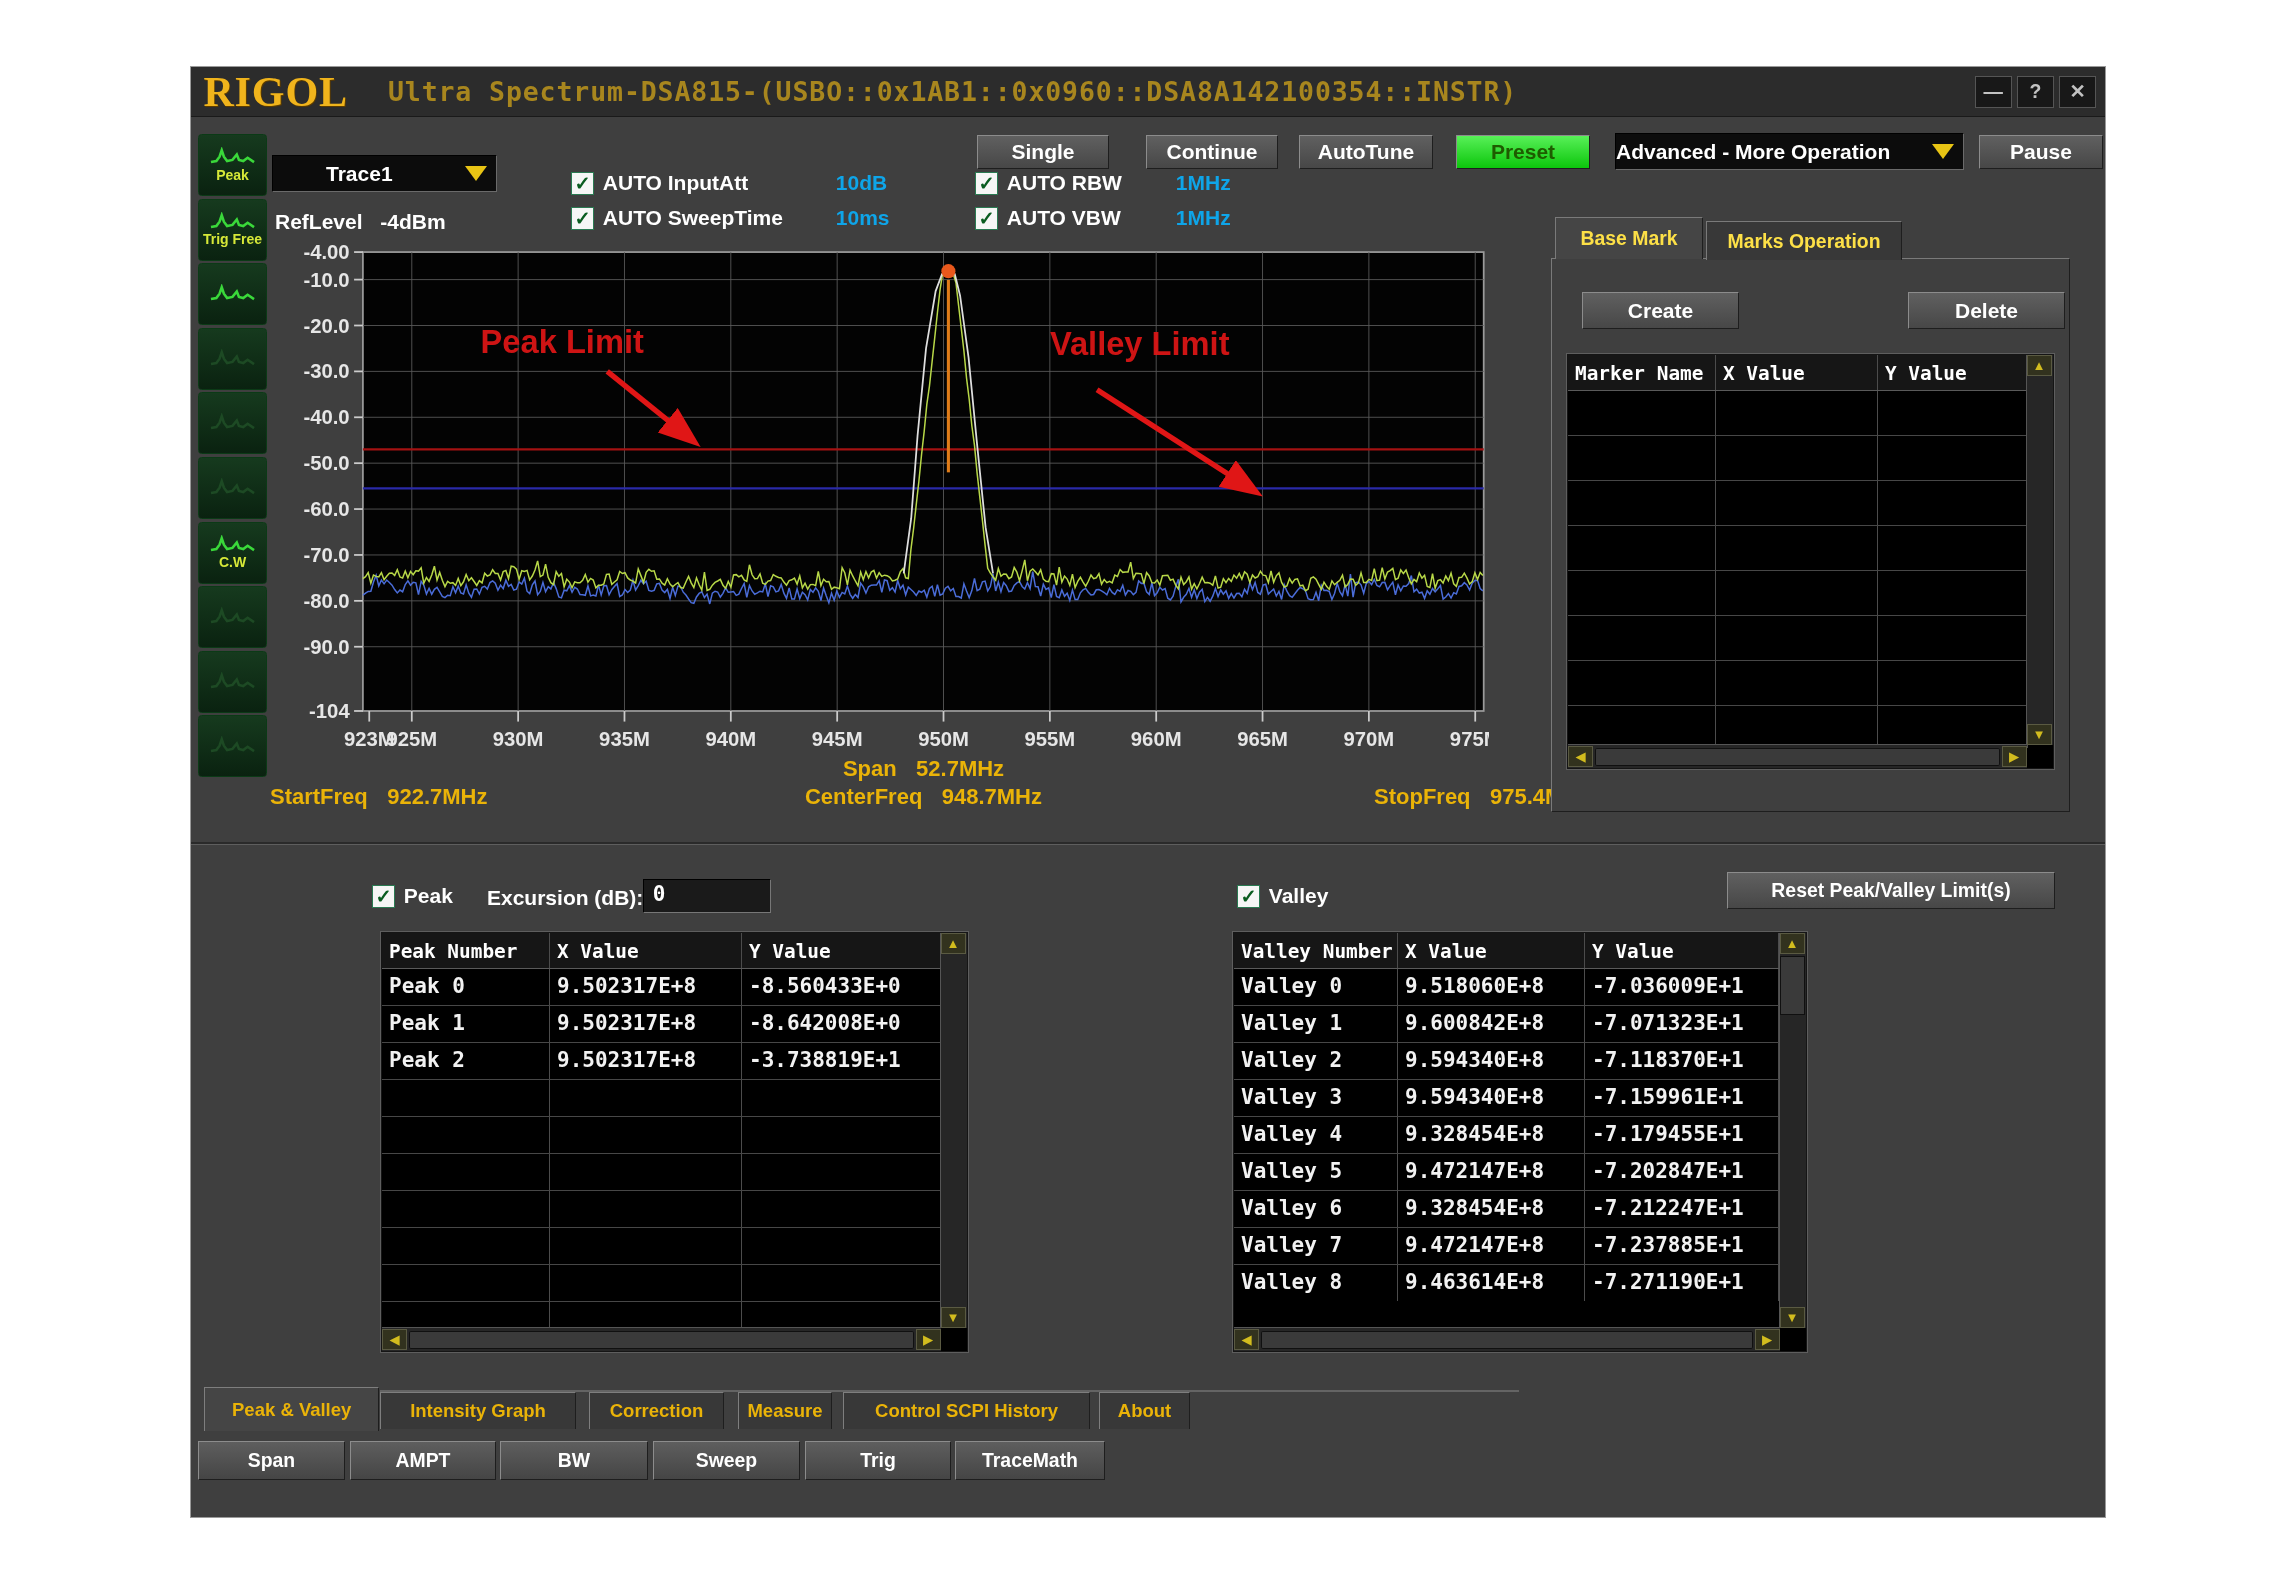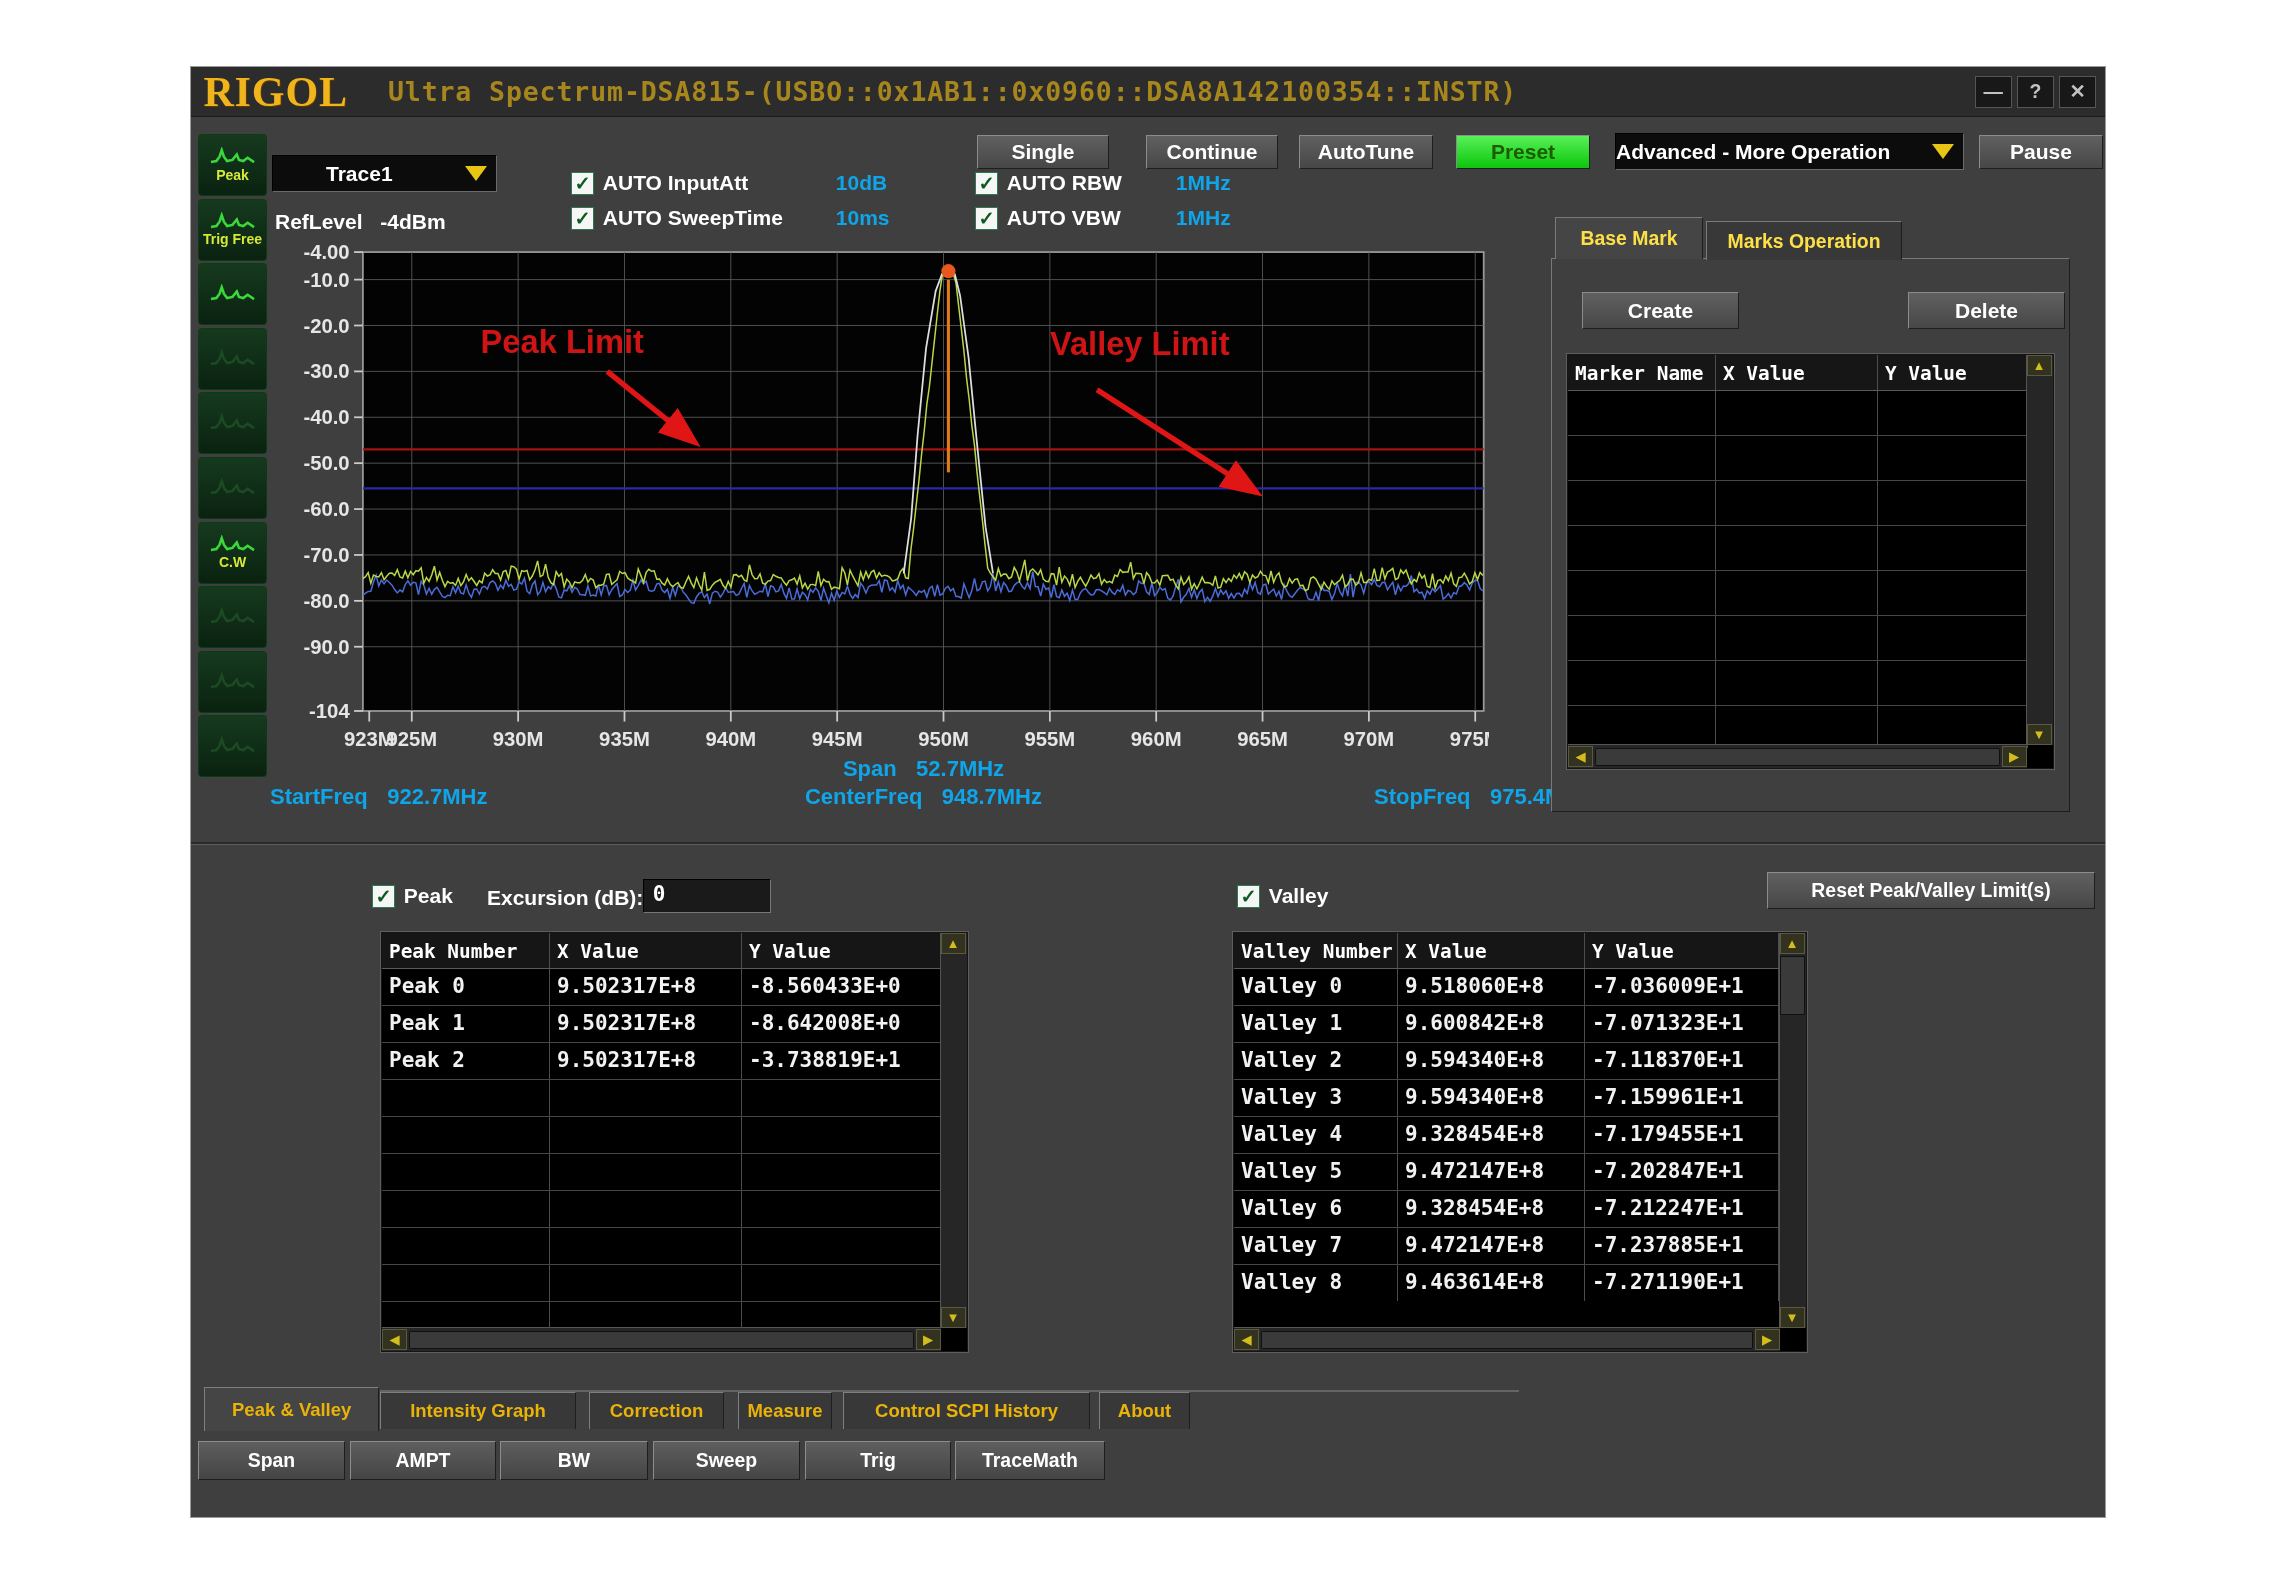--- a/index.html
+++ b/index.html
@@ -46,21 +46,21 @@
       display:inline-flex;align-items:center;justify-content:center;cursor:pointer;flex:0 0 auto;}
   .cb::after{content:"\2713";color:#0a5c20;font:bold 19.4px "Liberation Sans",sans-serif;}
   .cb-label{color:#fff;font:bold 21px "Liberation Sans",sans-serif;margin-left:8.8px;white-space:nowrap;}
   .cb-val{color:#0ea5e9;font:bold 21px "Liberation Sans",sans-serif;margin-left:28px;}
   .lblw{display:inline-block;}
   .c1 .lblw{width:205px;} .c2 .lblw{width:141px;}
   
   .chart-svg{position:absolute;left:96px;top:162px;}
   .tick{fill:#e6e6e6;font:bold 23px "Liberation Sans",sans-serif;}
   .ann{font:bold 37px "Liberation Sans",sans-serif;fill:#e01616;opacity:.92;}
-  .freqline{position:absolute;color:#0ea5e9;font:bold 22px "Liberation Sans",sans-serif;white-space:nowrap;}
+  .freqline{position:absolute;color:#eab308;font:bold 22px "Liberation Sans",sans-serif;white-space:nowrap;}
   .fl-val{margin-left:19.4px;}
   
   .panel-frame{position:absolute;left:1360px;top:191px;width:519px;height:554px;background:#3f3f3f;
                border-top:1.8px solid #7a7a7a;border-left:1.8px solid #7a7a7a;
                border-bottom:1.8px solid #1e1e1e;border-right:1.8px solid #1e1e1e;box-sizing:border-box;}
   .mtab{position:absolute;background:#383838;border-top:1.8px solid #7a7a7a;border-left:1.8px solid #7a7a7a;
         border-right:1.8px solid #1e1e1e;color:#fde047;font:bold 19.4px "Liberation Sans",sans-serif;
         display:flex;align-items:center;justify-content:center;box-sizing:border-box;cursor:pointer;}
   .mtab.active{background:#454545;}
   
@@ -489,21 +489,21 @@
       <div class="sarrow left"></div>
       <div class="hthumb"></div>
       <div class="sarrow right"></div>
     </div>
   </div>
 
   <div class="cbrow" style="left:1046px;top:817px;">
     <span class="cb"></span>
     <span class="cb-label">Valley</span>
   </div>
-  <div class="btn3d" style="left:1536px;top:805px;width:328px;height:37px;font-size:19.4px;margin-left:40px;">Reset Peak/Valley Limit(s)</div>
+  <div class="btn3d" style="left:1536px;top:805px;width:328px;height:37px;font-size:19.4px;">Reset Peak/Valley Limit(s)</div>
 
   <div class="dtable valley-table" style="left:1042px;top:865px;width:574px;height:420px;">
     <div class="thead">
       <div class="tcell">Valley Number</div>
       <div class="tcell">X Value</div>
       <div class="tcell">Y Value</div>
     </div>
     <div class="tbody" style="height:332px;">
 
         <div class="trow">

